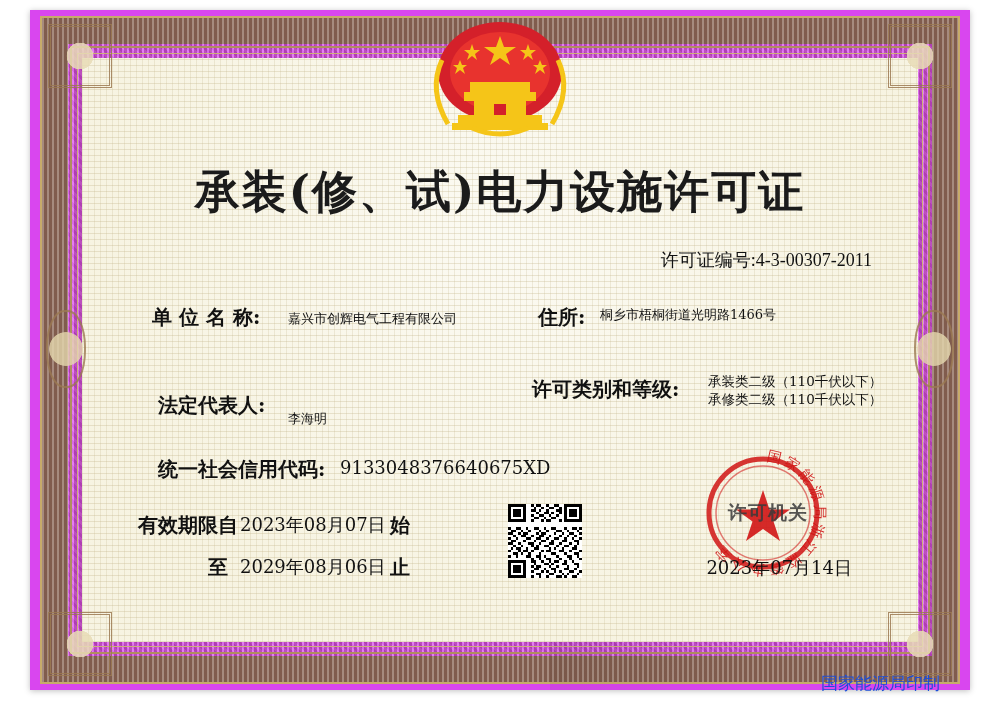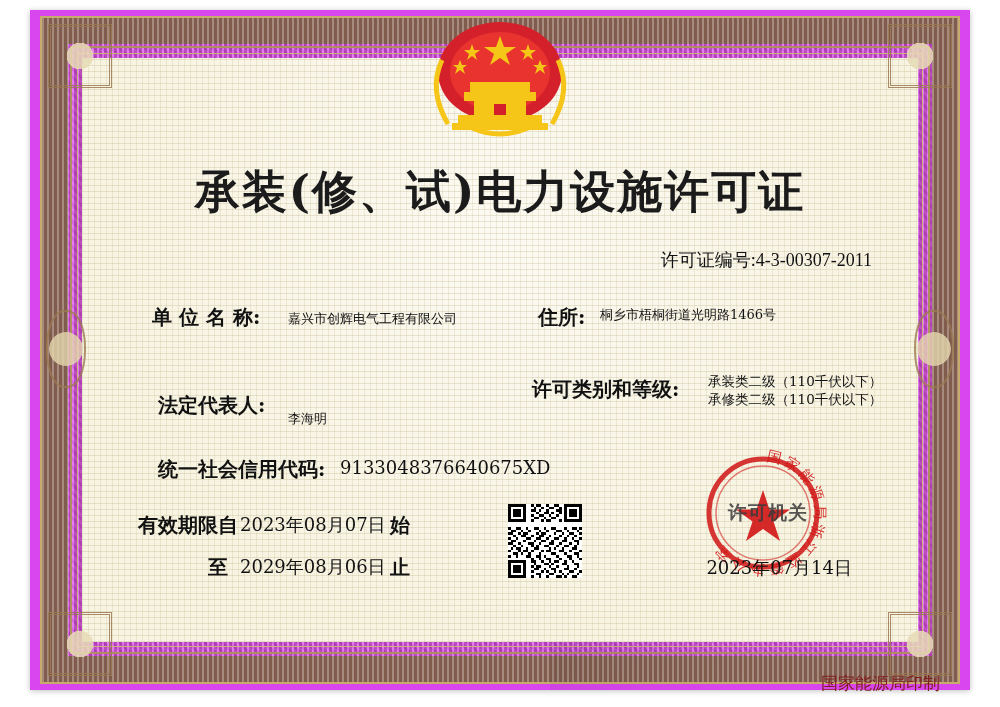--- a/index.html
+++ b/index.html
@@ -242,21 +242,21 @@
     z-index: 7;
   }
 
   
   #footer {
     position: absolute;
     right: 60px;
     bottom: 12px;
     font-family: "DejaVu Serif", "Liberation Serif", serif;
     font-size: 17px;
-    color: #7f1d1d;
+    color: #1d4ed8;
   }
 
   
   .crease {
     position: absolute;
     left: 520px; bottom: 0; width: 200px; height: 48px;
     background: linear-gradient(100deg, rgba(0,0,0,0.05), rgba(0,0,0,0));
     pointer-events: none;
   }
 </style>

